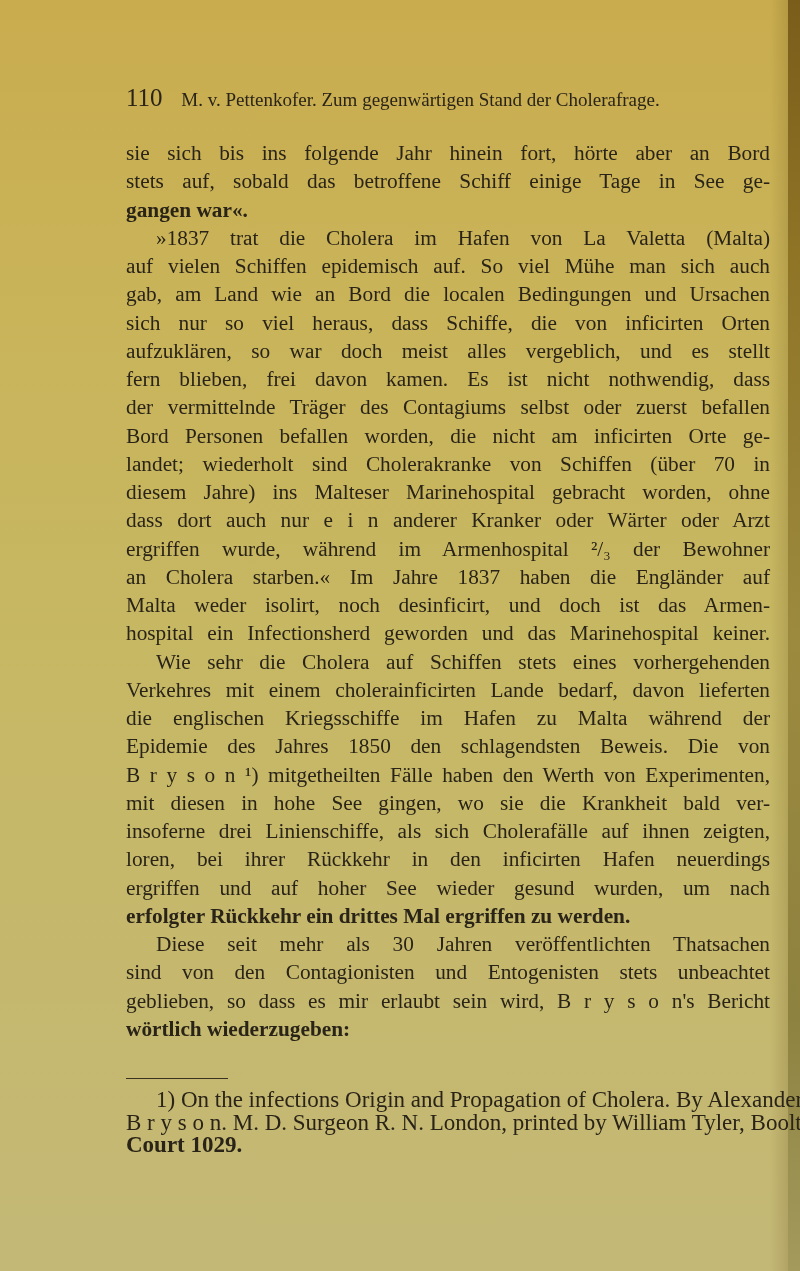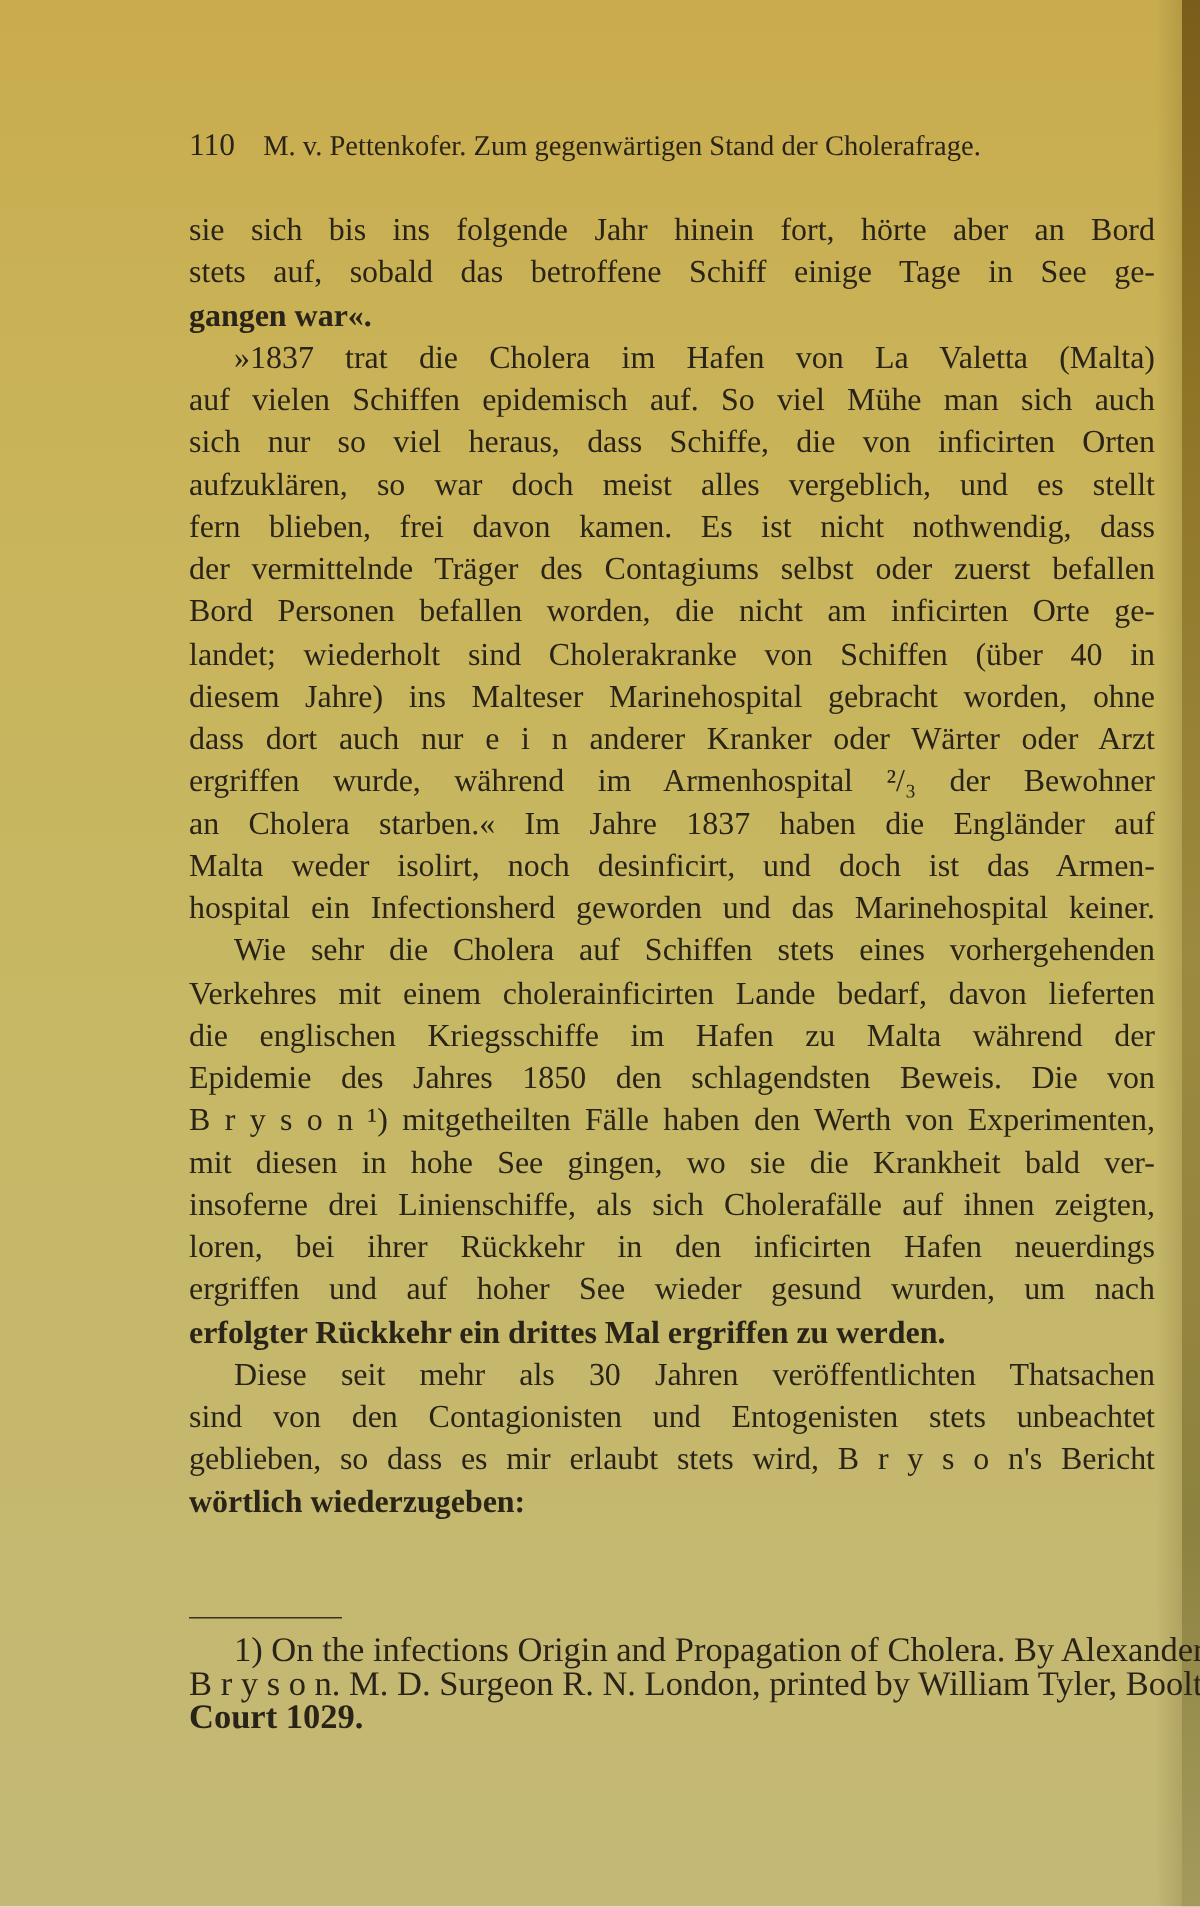--- a/index.html
+++ b/index.html
@@ -14,21 +14,21 @@
     background: linear-gradient(180deg, #7a5d1a 0%, #8f7426 20%, #9c8a3e 50%, #8e8240 80%, #a39a5c 100%);
   }
   .edge-shade {
     position:absolute; top:0; right:12px; width:18px; height:1271px;
     background: linear-gradient(90deg, rgba(0,0,0,0) 0%, rgba(90,70,20,0.18) 100%);
   }
   .header {
     position:absolute; left:126px; top:84px; width:650px;
     font-family: "Liberation Serif", serif; font-size:19px; white-space:nowrap;
   }
-  .header .pno { font-size:21px; margin-right:14px; }
+  .header .pno { font-size:25px; margin-right:14px; }
   .body {
     position:absolute; left:126px; top:139px; width:644px;
     font-family: "Liberation Serif", serif; font-size:21.3px; line-height:28.25px;
   }
   .line { display:block; text-align:justify; text-align-last:justify; white-space:nowrap; height:28.25px; overflow:visible; }
   .line.last { text-align-last:left;font-weight:bold; }
   .line.indent { padding-left:30px; }
   .rule {
     position:absolute; left:126px; top:1078px; width:102px; height:1px; background:#3a3220;
   }
@@ -49,45 +49,46 @@
   <span class="pno">110</span>
   <span>M. v. Pettenkofer.  Zum gegenwärtigen Stand der Cholerafrage.</span>
 </div>
 
 <div class="body" id="body-text">
     <span class="line">sie sich bis ins folgende Jahr hinein fort, hörte aber an Bord</span>
     <span class="line">stets auf, sobald das betroffene Schiff einige Tage in See ge-</span>
     <span class="line last">gangen war«.</span>
     <span class="line indent">»1837 trat die Cholera im Hafen von La Valetta (Malta)</span>
     <span class="line">auf vielen Schiffen epidemisch auf. So viel Mühe man sich auch</span>
+    <span class="line">gab, am Land wie an Bord die localen Bedingungen und Ursachen</span>
     <span class="line">sich nur so viel heraus, dass Schiffe, die von inficirten Orten</span>
     <span class="line">aufzuklären, so war doch meist alles vergeblich, und es stellt</span>
     <span class="line">fern blieben, frei davon kamen. Es ist nicht nothwendig, dass</span>
     <span class="line">der vermittelnde Träger des Contagiums selbst oder zuerst befallen</span>
     <span class="line">Bord Personen befallen worden, die nicht am inficirten Orte ge-</span>
-    <span class="line">landet; wiederholt sind Cholerakranke von Schiffen (über 40 in</span>
+    <span class="line">landet; wiederholt sind Cholerakranke von Schiffen (über 70 in</span>
     <span class="line">diesem Jahre) ins Malteser Marinehospital gebracht worden, ohne</span>
     <span class="line">dass dort auch nur e i n anderer Kranker oder Wärter oder Arzt</span>
     <span class="line">ergriffen wurde, während im Armenhospital ²/₃ der Bewohner</span>
     <span class="line">an Cholera starben.« Im Jahre 1837 haben die Engländer auf</span>
     <span class="line">Malta weder isolirt, noch desinficirt, und doch ist das Armen-</span>
     <span class="line">hospital ein Infectionsherd geworden und das Marinehospital keiner.</span>
     <span class="line indent">Wie sehr die Cholera auf Schiffen stets eines vorhergehenden</span>
     <span class="line">Verkehres mit einem cholerainficirten Lande bedarf, davon lieferten</span>
     <span class="line">die englischen Kriegsschiffe im Hafen zu Malta während der</span>
     <span class="line">Epidemie des Jahres 1850 den schlagendsten Beweis. Die von</span>
     <span class="line">B r y s o n ¹) mitgetheilten Fälle haben den Werth von Experimenten,</span>
     <span class="line">mit diesen in hohe See gingen, wo sie die Krankheit bald ver-</span>
     <span class="line">insoferne drei Linienschiffe, als sich Cholerafälle auf ihnen zeigten,</span>
     <span class="line">loren, bei ihrer Rückkehr in den inficirten Hafen neuerdings</span>
     <span class="line">ergriffen und auf hoher See wieder gesund wurden, um nach</span>
     <span class="line last">erfolgter Rückkehr ein drittes Mal ergriffen zu werden.</span>
     <span class="line indent">Diese seit mehr als 30 Jahren veröffentlichten Thatsachen</span>
     <span class="line">sind von den Contagionisten und Entogenisten stets unbeachtet</span>
-    <span class="line">geblieben, so dass es mir erlaubt stets wird, B r y s o n's Bericht</span>
+    <span class="line">geblieben, so dass es mir erlaubt sein wird, B r y s o n's Bericht</span>
     <span class="line last">wörtlich wiederzugeben:</span>
   </div>
 
 <div class="rule"></div>
 
 <div class="foot" id="foot-text">
     <span class="line indent">1) On the infections Origin and Propagation of Cholera. By Alexander</span>
     <span class="line">B r y s o n. M. D. Surgeon R. N. London, printed by William Tyler, Boolt-</span>
     <span class="line last">Court 1029.</span>
   </div>

